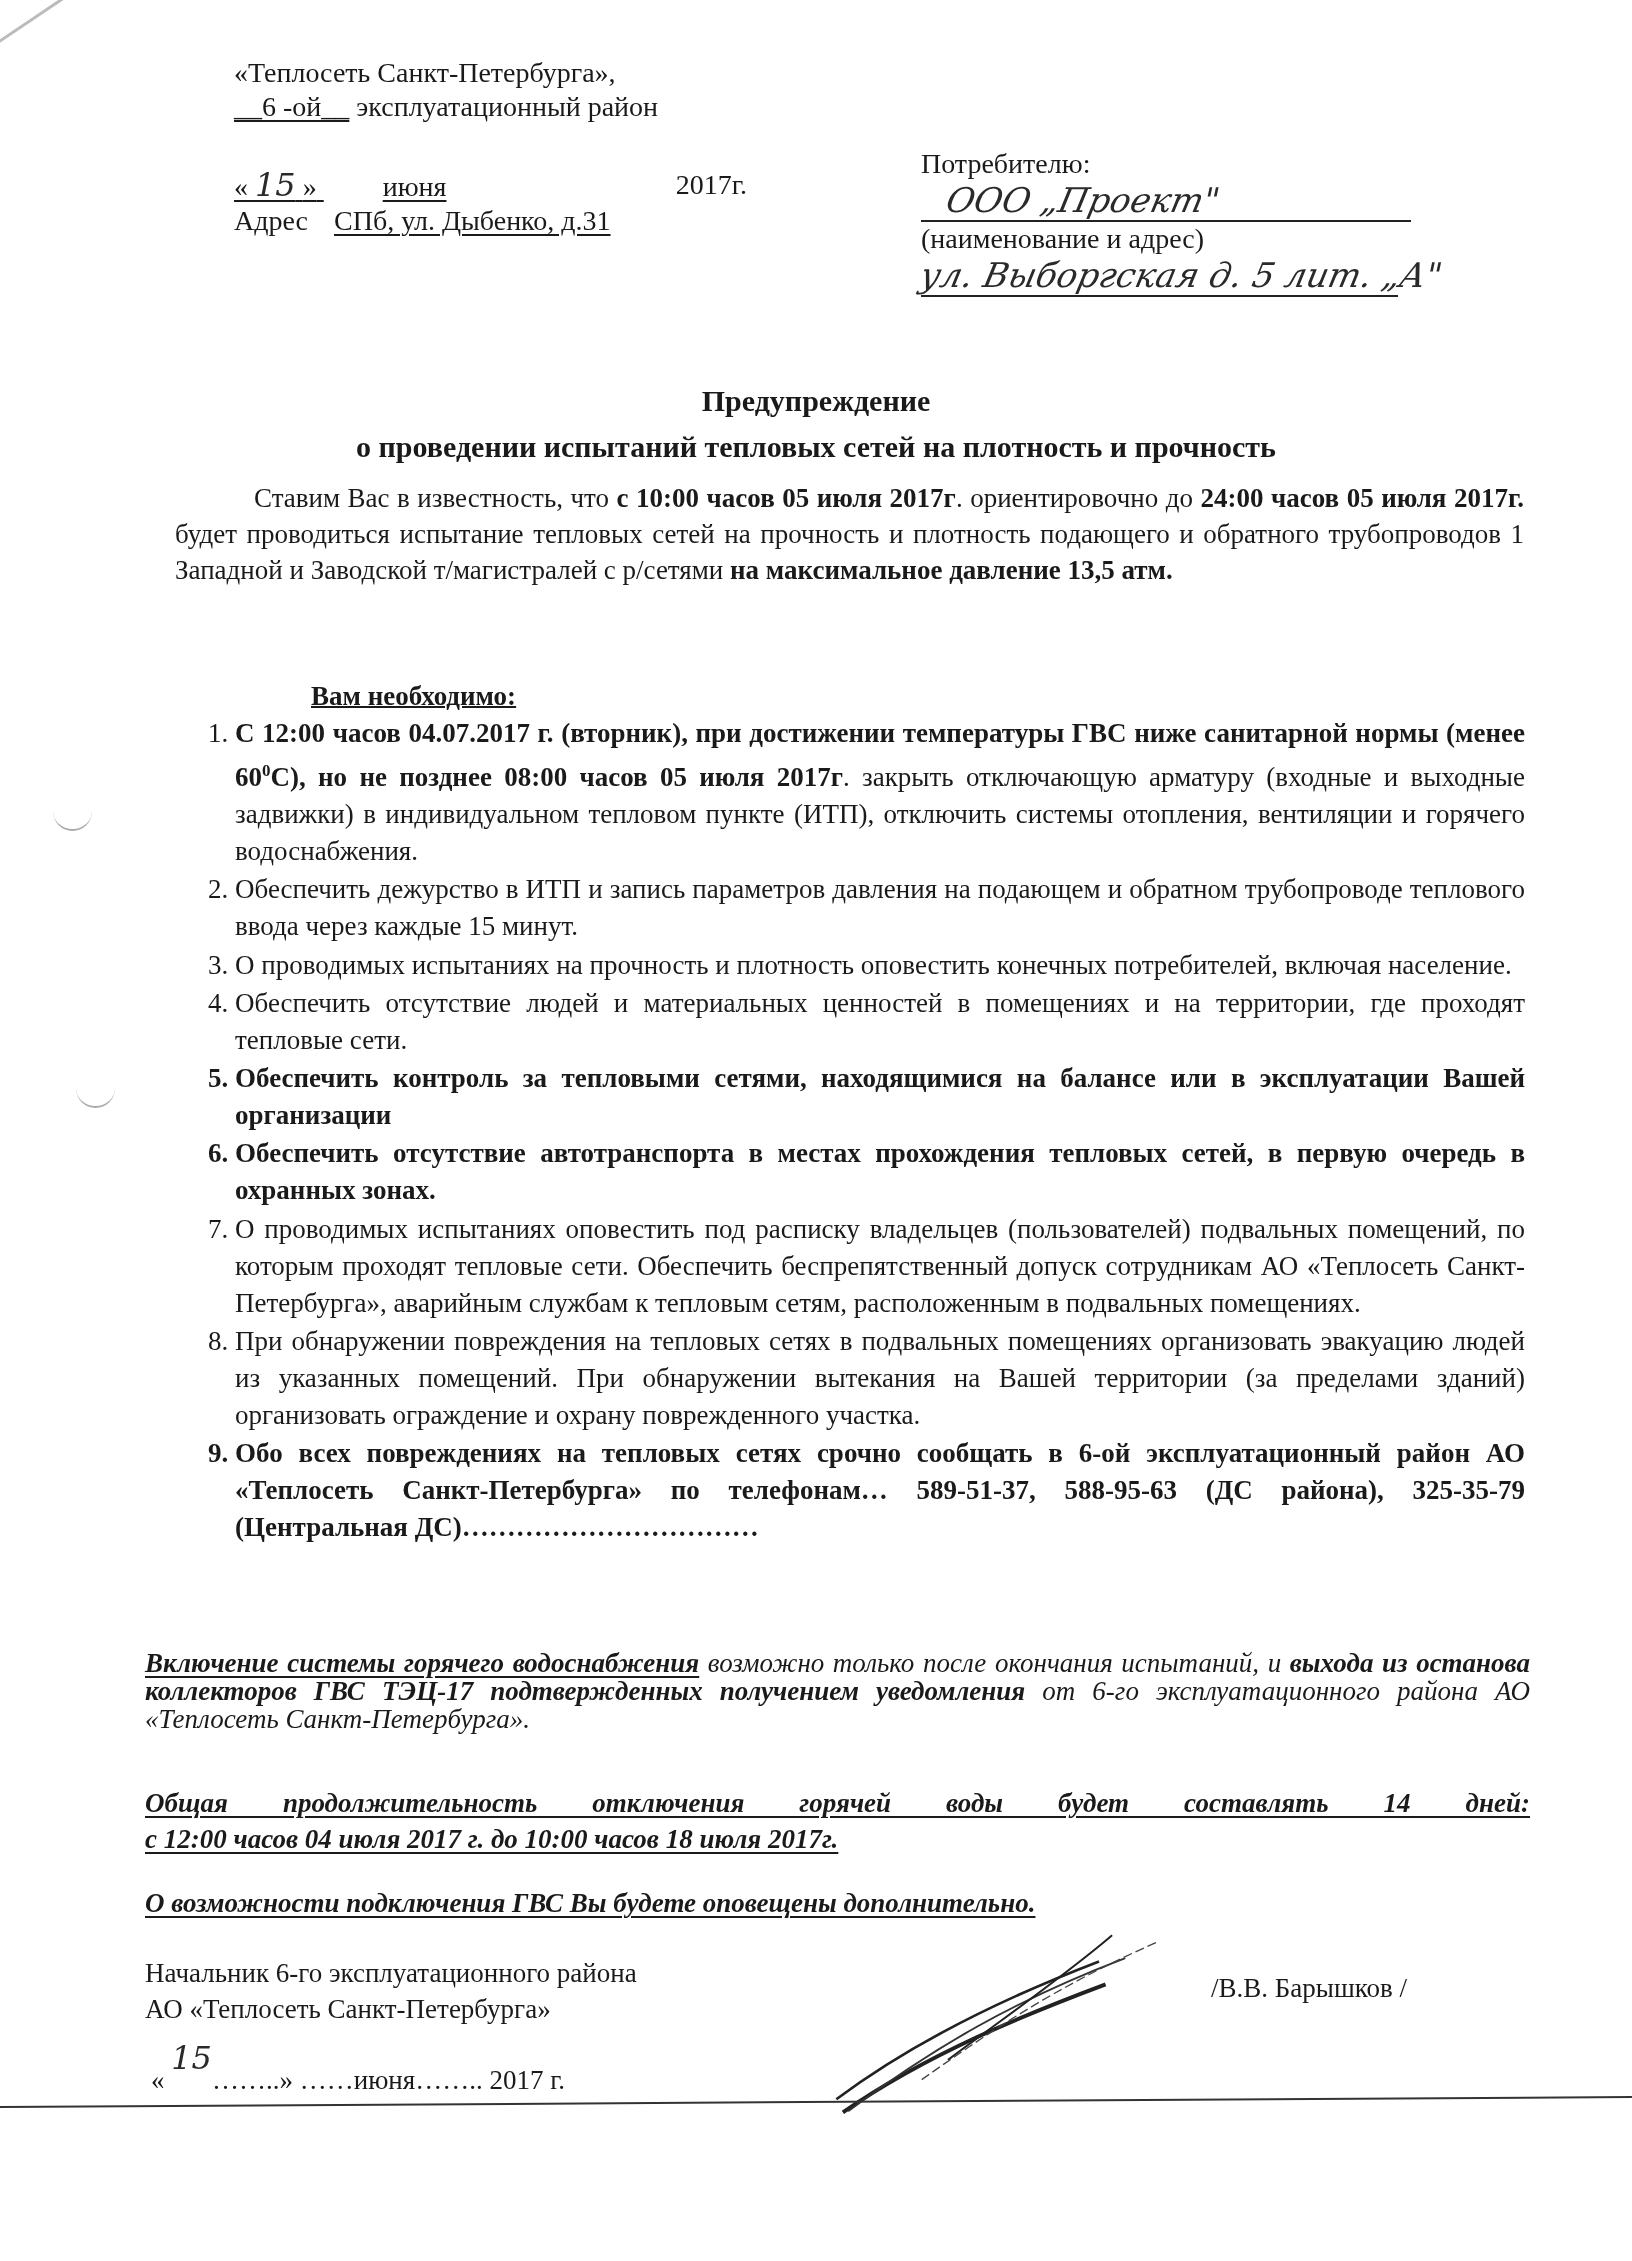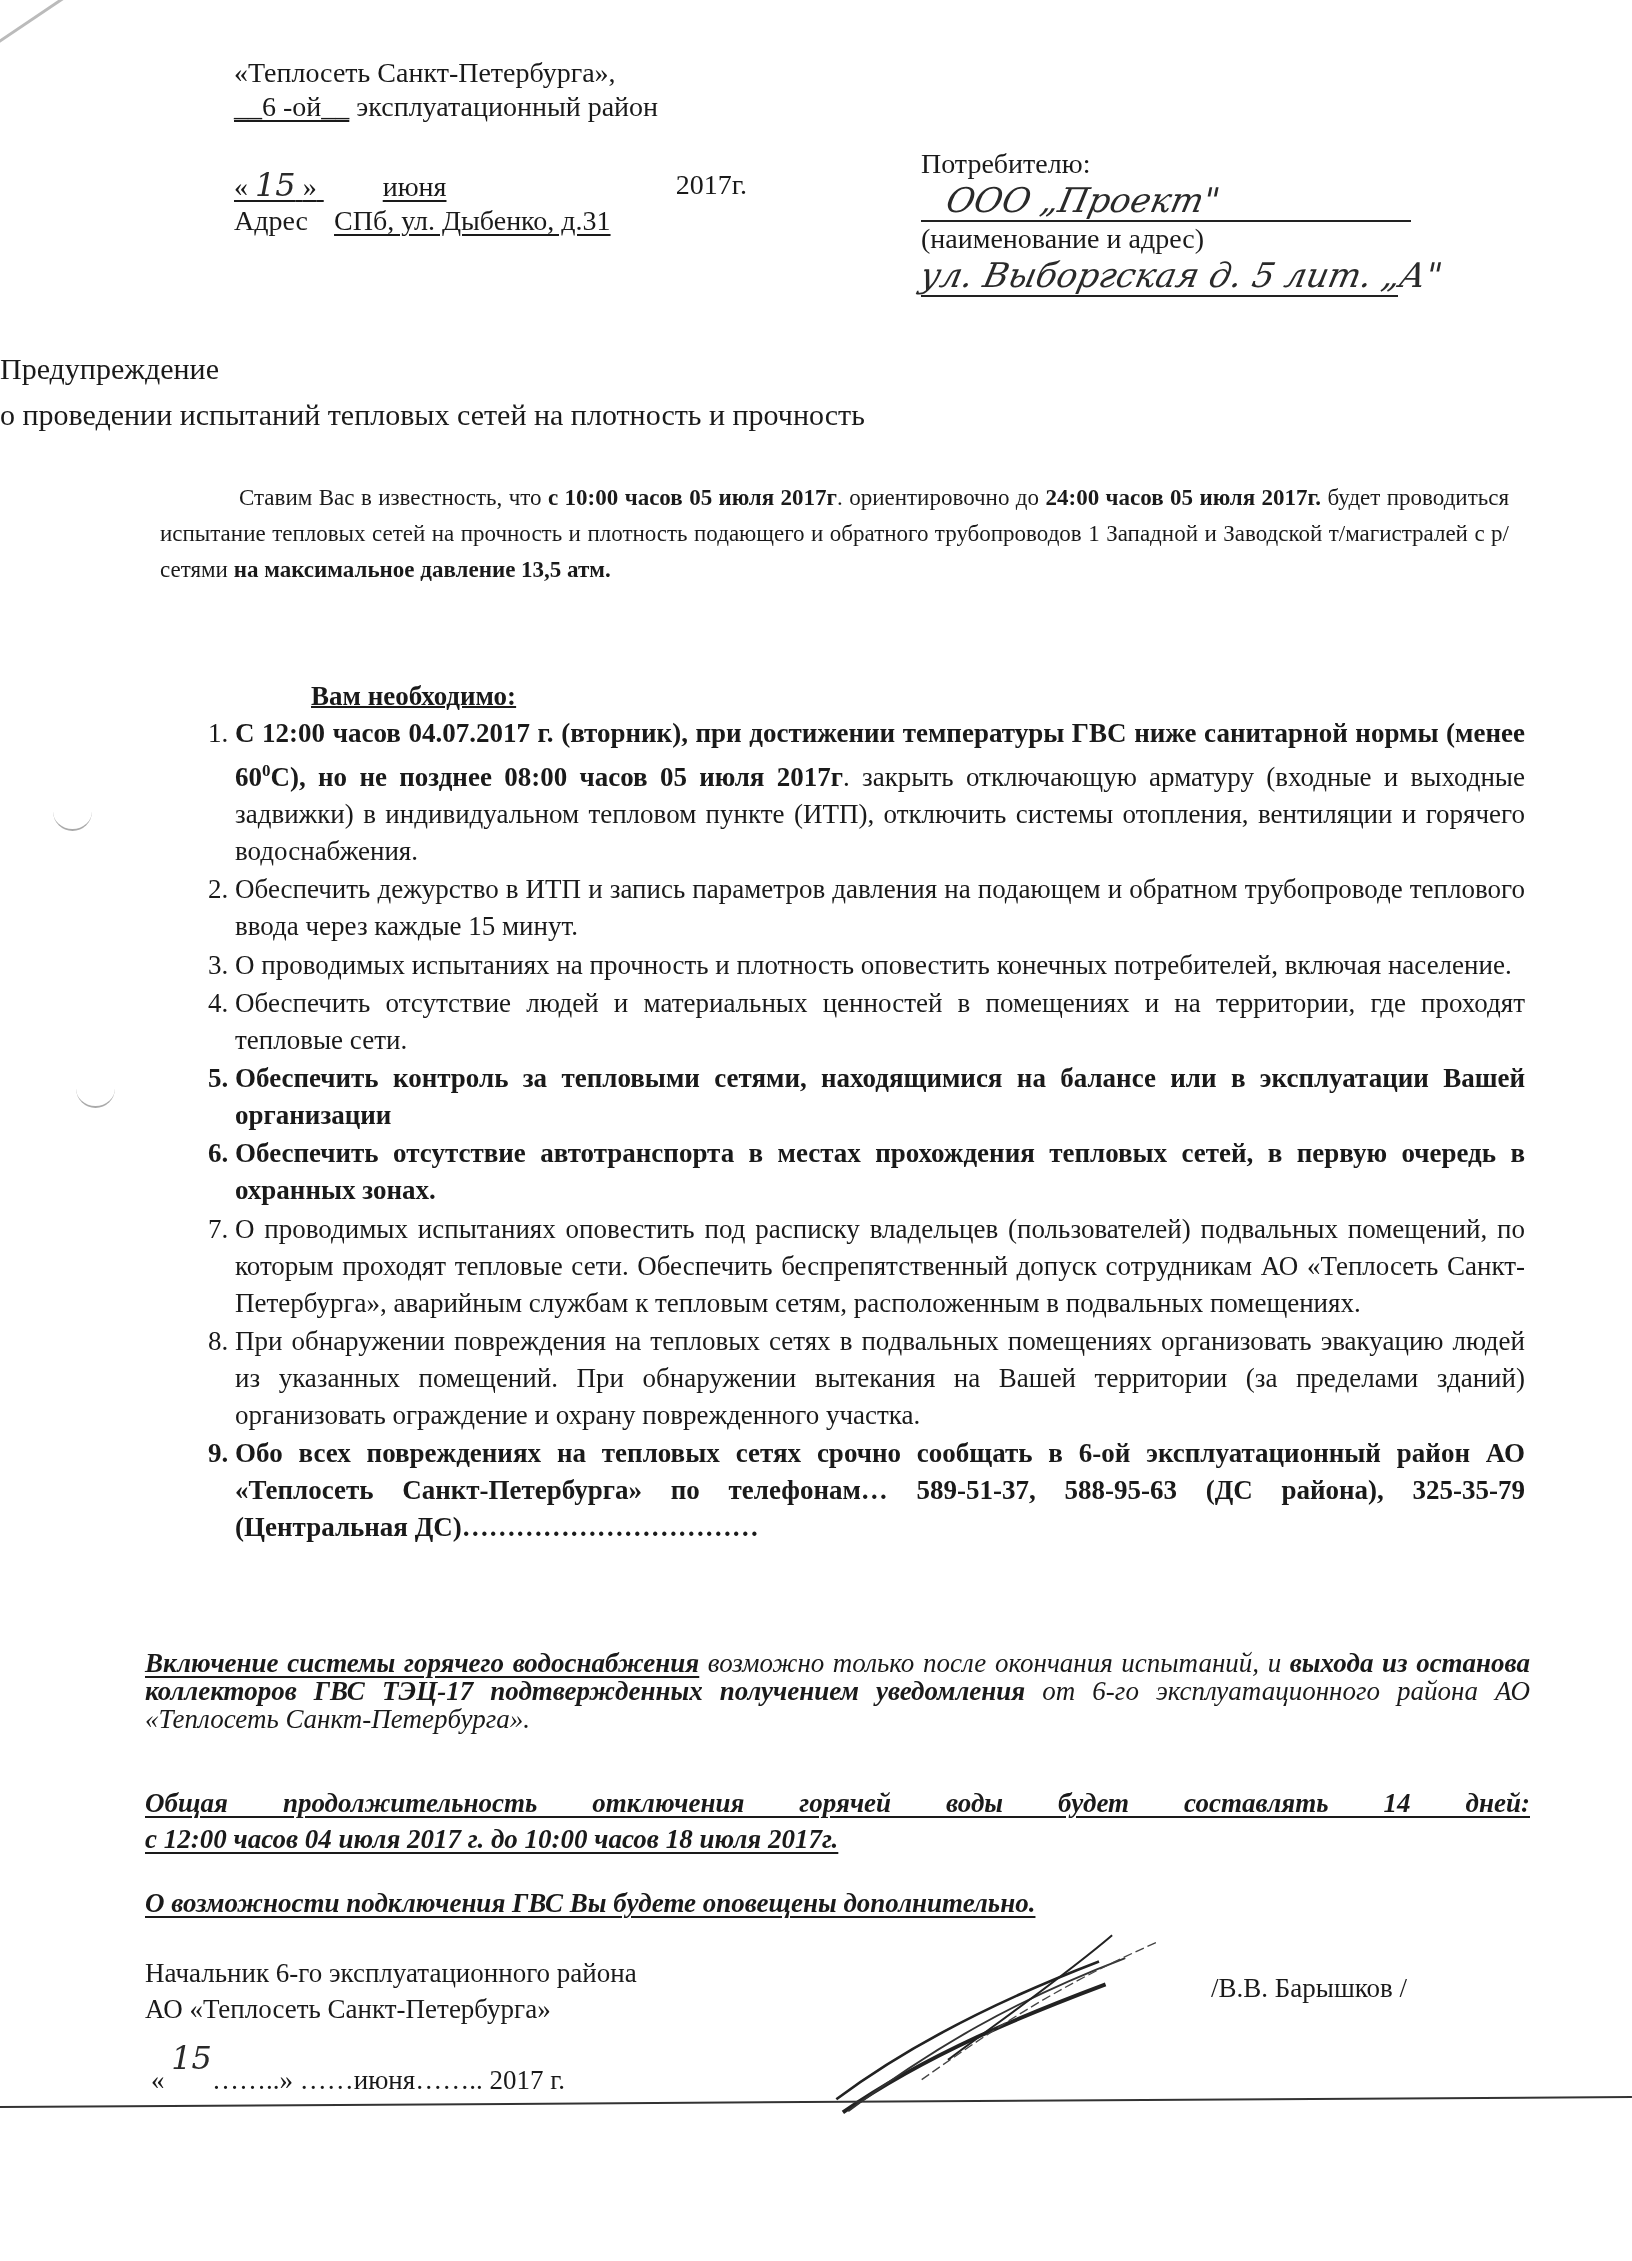--- a/index.html
+++ b/index.html
@@ -10,22 +10,22 @@
   }
   .abs { position: absolute; }
   .hand { font-family: "DejaVu Serif", serif; font-style: italic; color: #2a2a2a; }
   .sender { left: 234px; top: 56px; font-size: 28px; line-height: 34px; }
   .sender div { white-space: nowrap; }
   .ul { text-decoration: underline; text-decoration-thickness: 2px; text-underline-offset: 4px; margin-top: 44px; }
   .sender .center { padding-left: 79px; }
   .recipient { left: 921px; top: 147px; font-size: 28px; line-height: 34px; width: 658px; }
   .rline { border-bottom: 2px solid #222; height: 39px; position: relative; }
   .rline .hand { position: absolute; left: 26px; bottom: 2.6px; font-size: 34px; transform: skewX(-12deg); }
-  .title { left: 0; width: 1632px; text-align: left; font-weight: normal; font-size: 30px; }
-  .body { left: 160px; width: 1349px; font-size: 23px; line-height: 36px; text-align: justify; }
+  .title { left: 0; width: 1632px; text-align: center; font-weight: bold; font-size: 30px; margin-top: 32px; }
+  .body { left: 175px; width: 1349px; font-size: 27px; line-height: 36px; text-align: justify; }
   .indent { text-indent: 79px; }
   .b { font-weight: bold; }
   ol { margin: 0; padding-left: 59px; }
   ol li { padding-left: 0; margin-bottom: 1.3px; text-align: justify; }
   .list { left: 176px; width: 1349px; font-size: 27px; line-height: 37px; }
   .needed { font-weight: bold; text-decoration: underline; text-decoration-thickness: 2px; padding-left: 135px; }
   .footer { left: 145px; width: 1385px; font-size: 27px; line-height: 28px; text-align: justify; font-style: italic; }
   .sig { left: 145px; font-size: 27px; line-height: 36px; }
   .sig-name { left: 1211px; top: 1973px; font-size: 27px; }
   .bottom-rule { position: absolute; left: 0; top: 2106px; width: 1632px; height: 2px; background: #333; transform: rotate(-0.35deg); transform-origin: left; }

